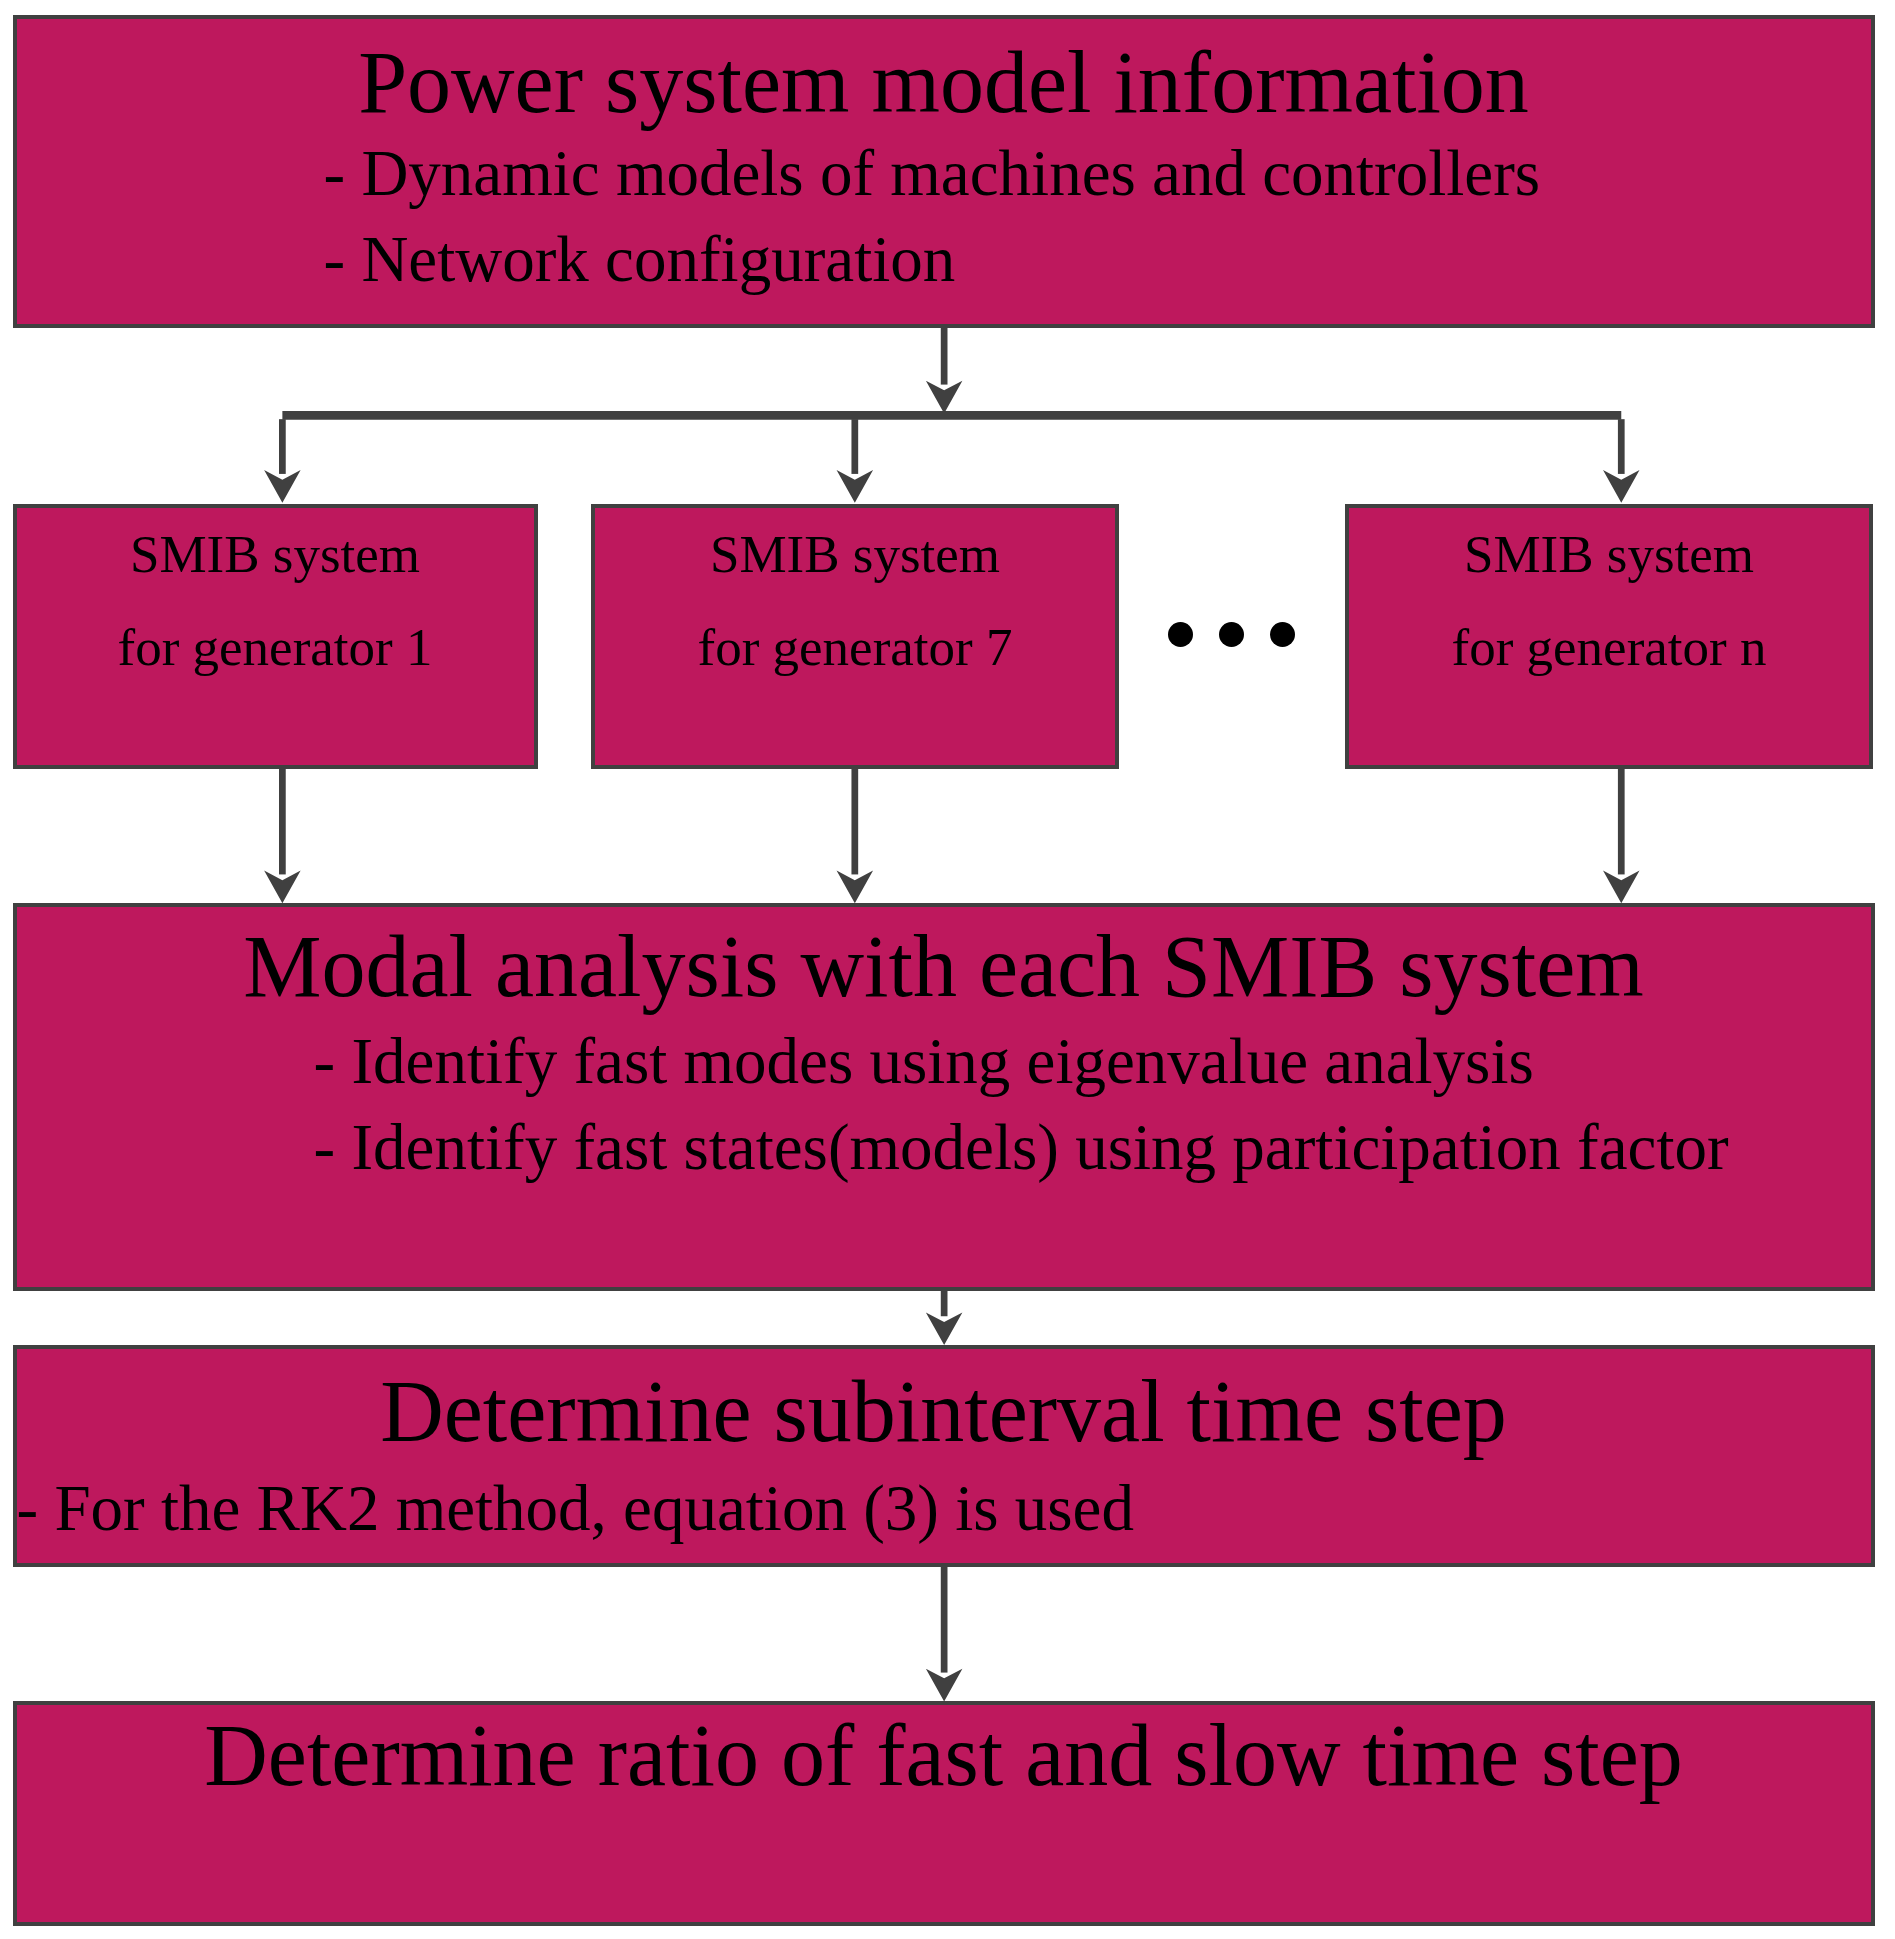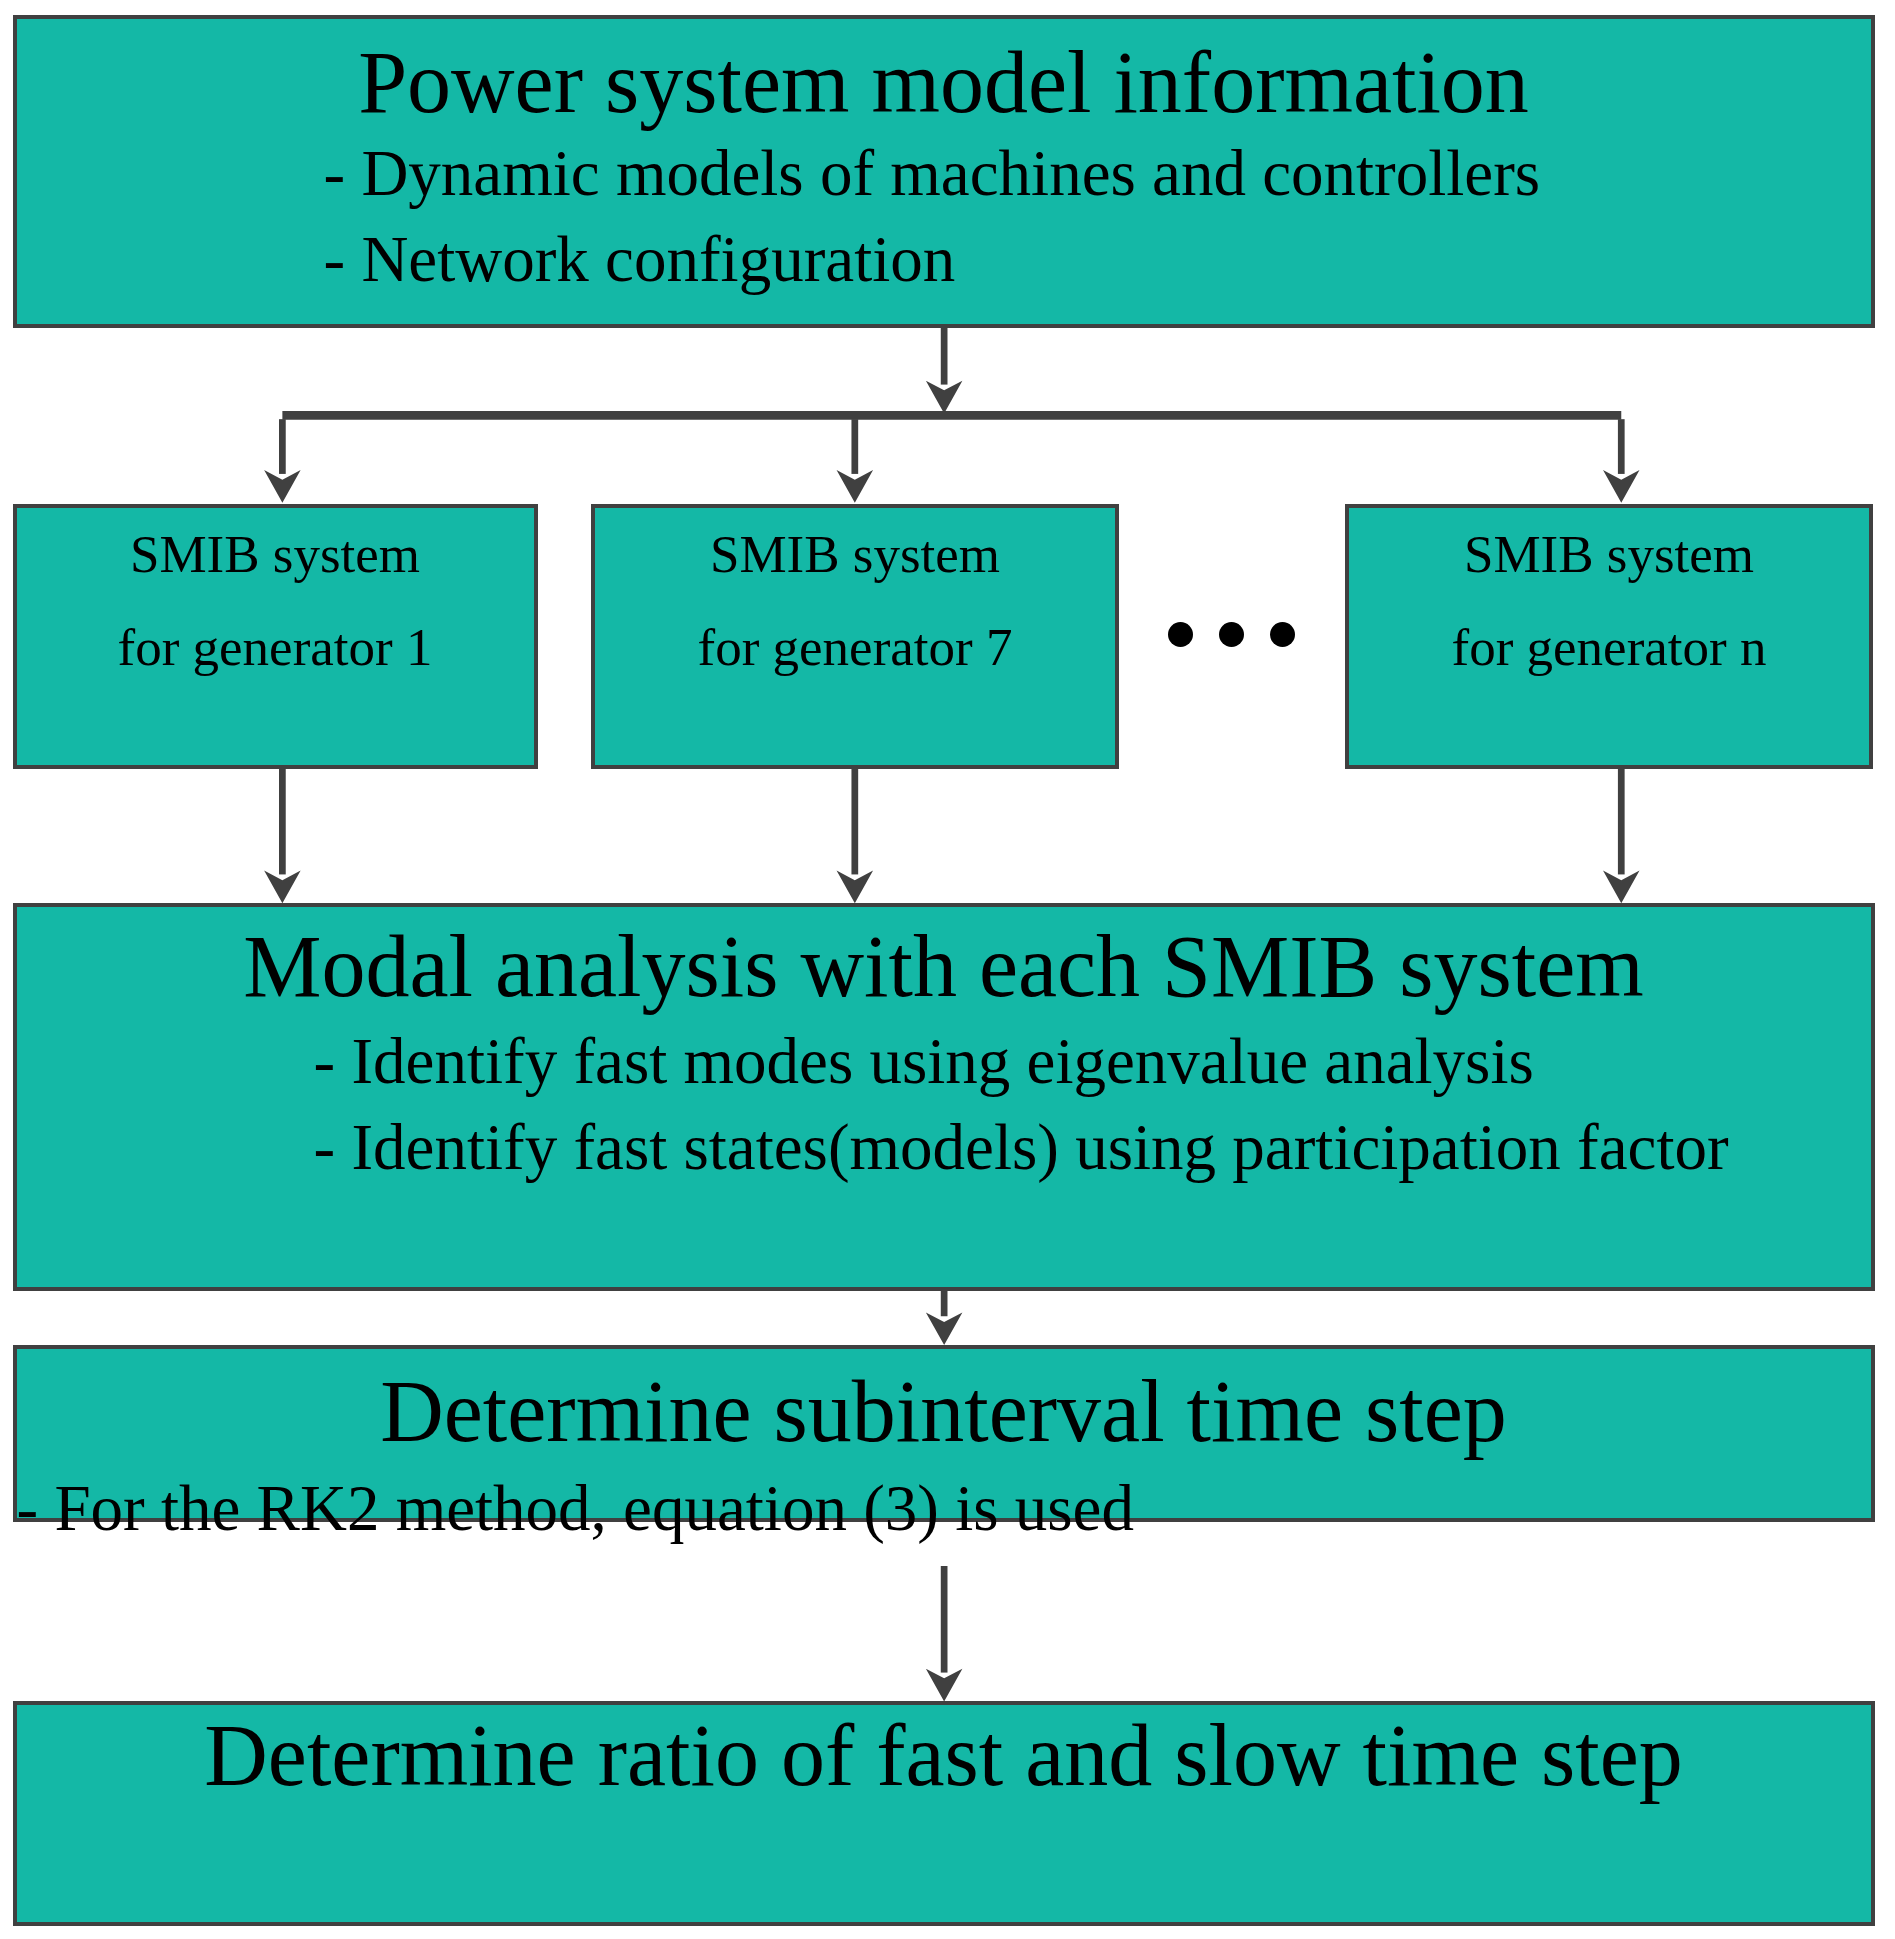--- a/index.html
+++ b/index.html
@@ -7,21 +7,21 @@
     position:relative;
     width:1895px;height:1940px;
     background:#ffffff;
     font-family:"Liberation Serif","DejaVu Serif",serif;
     color:#000;
     overflow:hidden;
   }
   .fbox{
     position:absolute;
     border:4.8px solid #404040;
-    background:#14b8a6;
+    background:#be185d;
     box-sizing:border-box;
   }
   .box-title{
     font-size:88px;
     line-height:1.08;
     text-align:center;
     white-space:nowrap;
   }
   .bullet{
     font-size:65px;
@@ -48,21 +48,21 @@
   }
   #dots .dot{
     width:25px;height:25px;border-radius:50%;
     background:#000;
   }
   
   #box-modal{left:12.5px;top:903px;width:1862px;height:388px;}
   #box-modal .box-title{padding-top:11.5px;}
   #box-modal .bullets{padding-left:297px;margin-top:4.8px;}
   
-  #box-sub{left:12.5px;top:1345px;width:1862px;height:177px;}
+  #box-sub{left:12.5px;top:1345px;width:1862px;height:222px;}
   #box-sub .box-title{padding-top:15.4px;}
   #box-sub .bullets{margin-top:5.8px;}
   
   #box-ratio{left:12.5px;top:1701px;width:1862px;height:225px;}
   #box-ratio .box-title{padding-top:2.9px;}
   #box-ratio .bullets{text-align:center;margin-top:24px;}
   
   #arrows{
     position:absolute;left:0;top:0;
     pointer-events:none;

